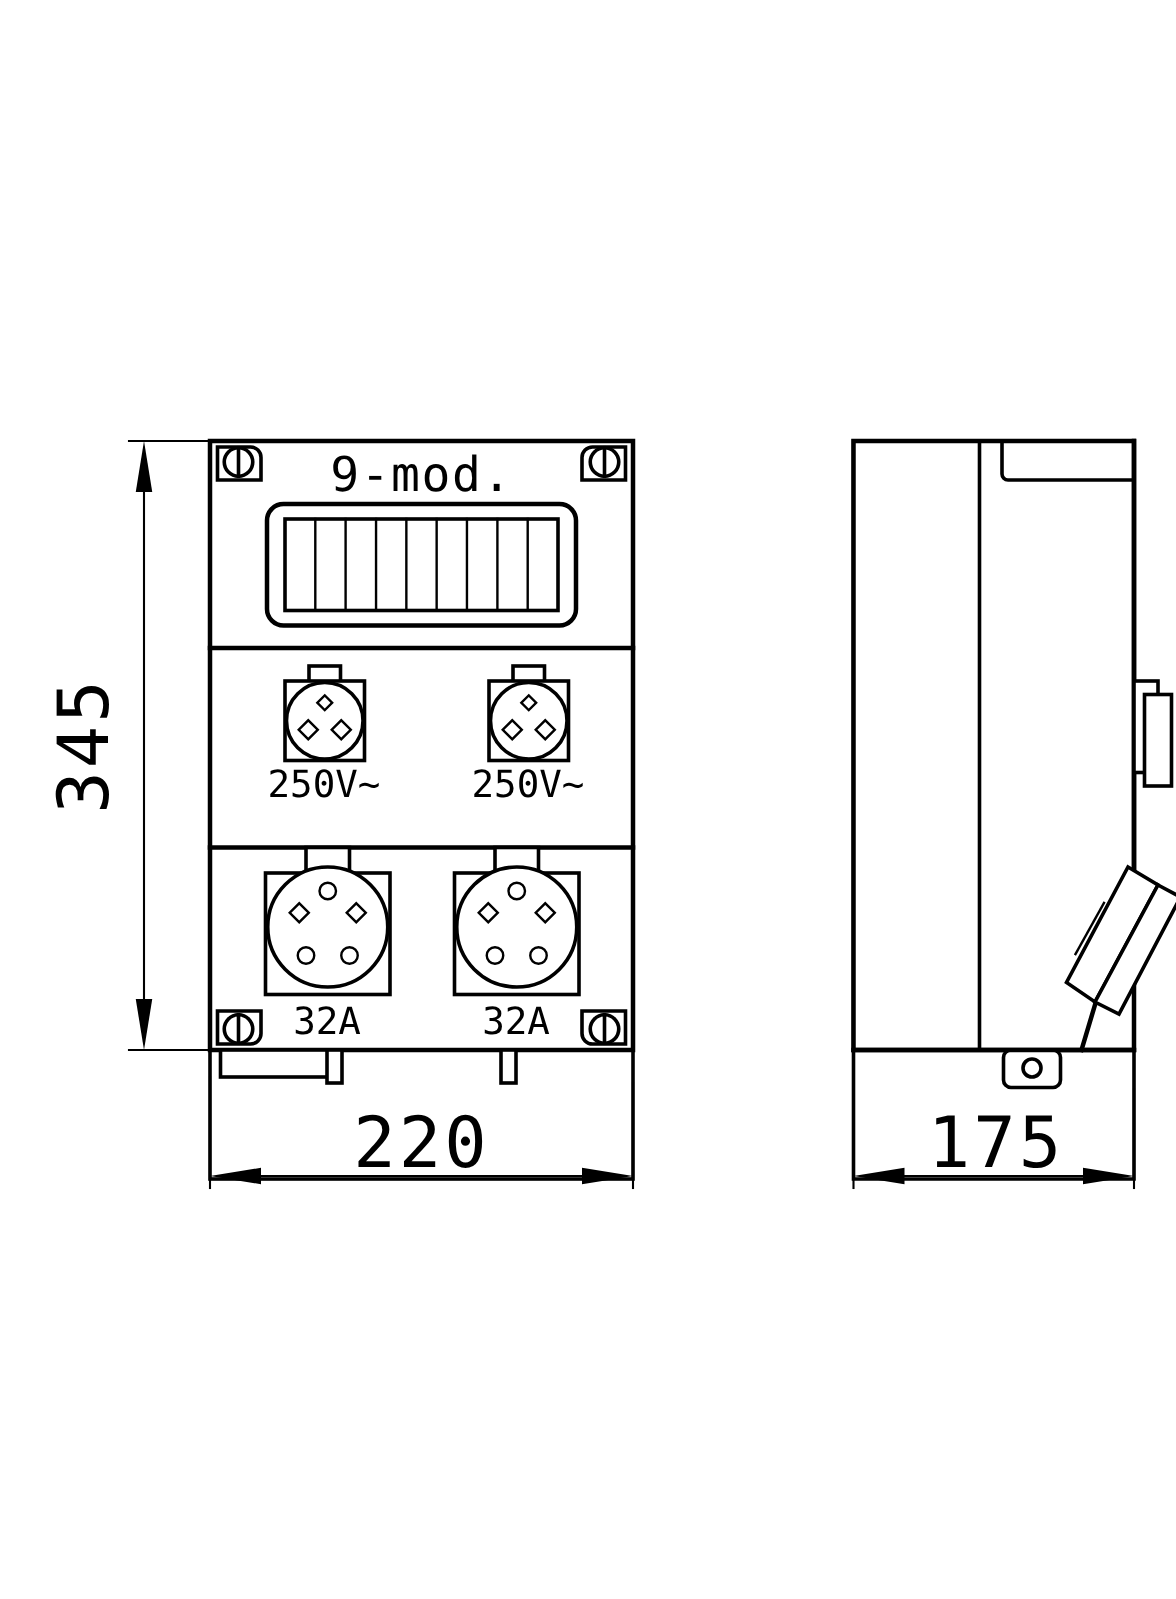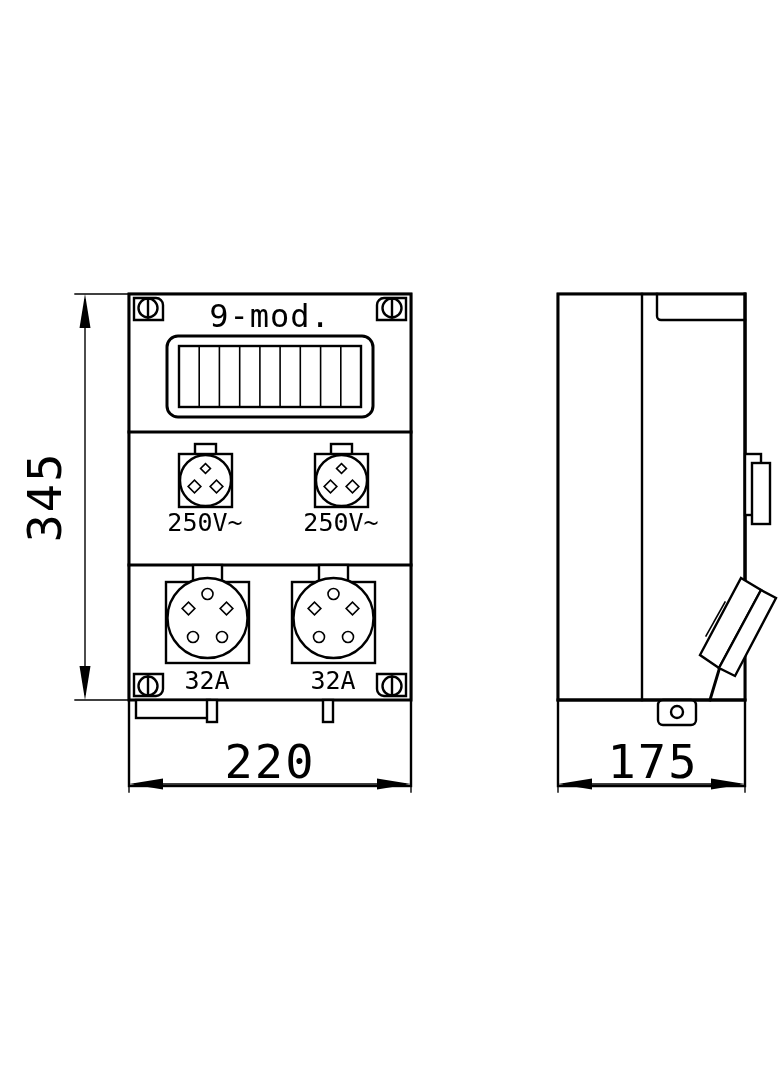--- a/index.html
+++ b/index.html
@@ -1,21 +1,21 @@
 <!DOCTYPE html>
 <html><head>
 <meta charset="utf-8">
 <style>
   html,body{margin:0;padding:0;background:#ffffff;}
   body{
     width:784px;height:1066px;
     font-family:"Liberation Sans", sans-serif;
     overflow:hidden;position:relative;
   }
-  #stage{position:absolute;left:1px;top:0;width:741px;height:1066px;}
+  #stage{position:absolute;left:12px;top:0;width:741px;height:1066px;}
   svg{display:block;}
   .ln{stroke:#000;fill:none;stroke-linecap:square;}
   .thick{stroke-width:3;}
   .med{stroke-width:2.4;}
   .thin{stroke-width:1.6;}
   .dim{stroke-width:1.4;}
   .fillw{fill:#fff;}
   .solid{fill:#000;stroke:none;}
   text.dimtxt{
     font-family:"DejaVu Sans Mono", monospace;

